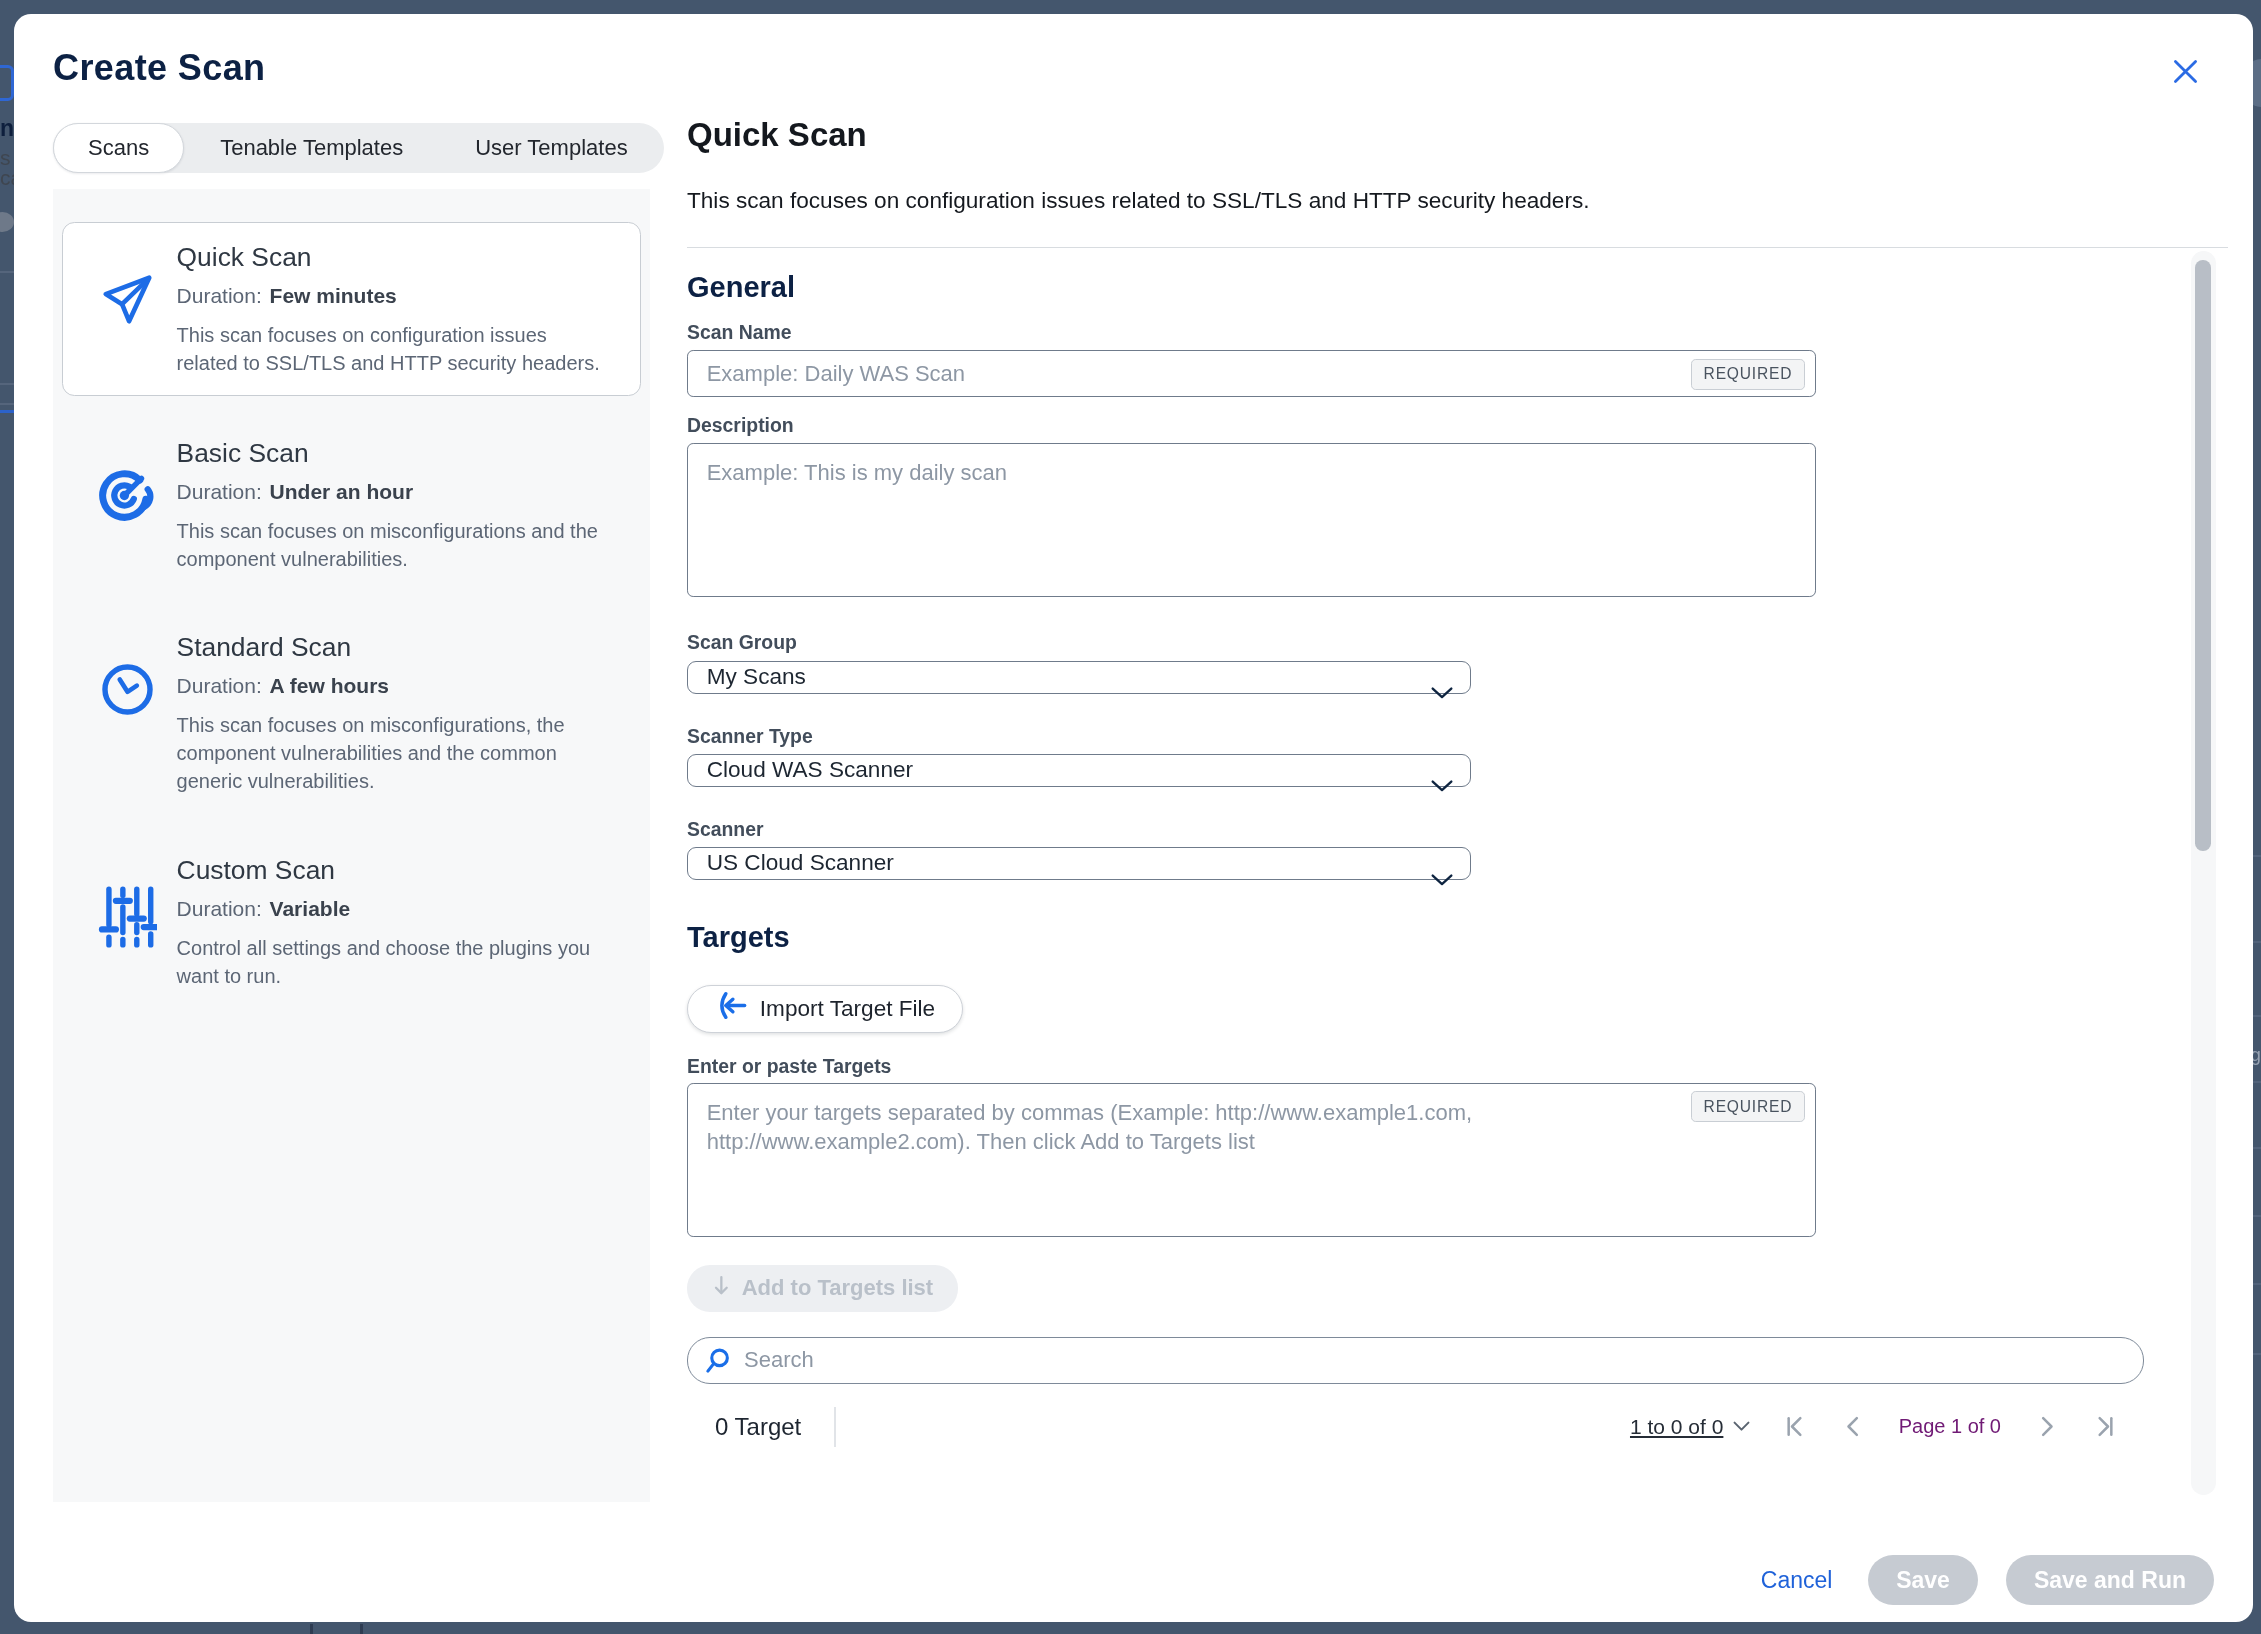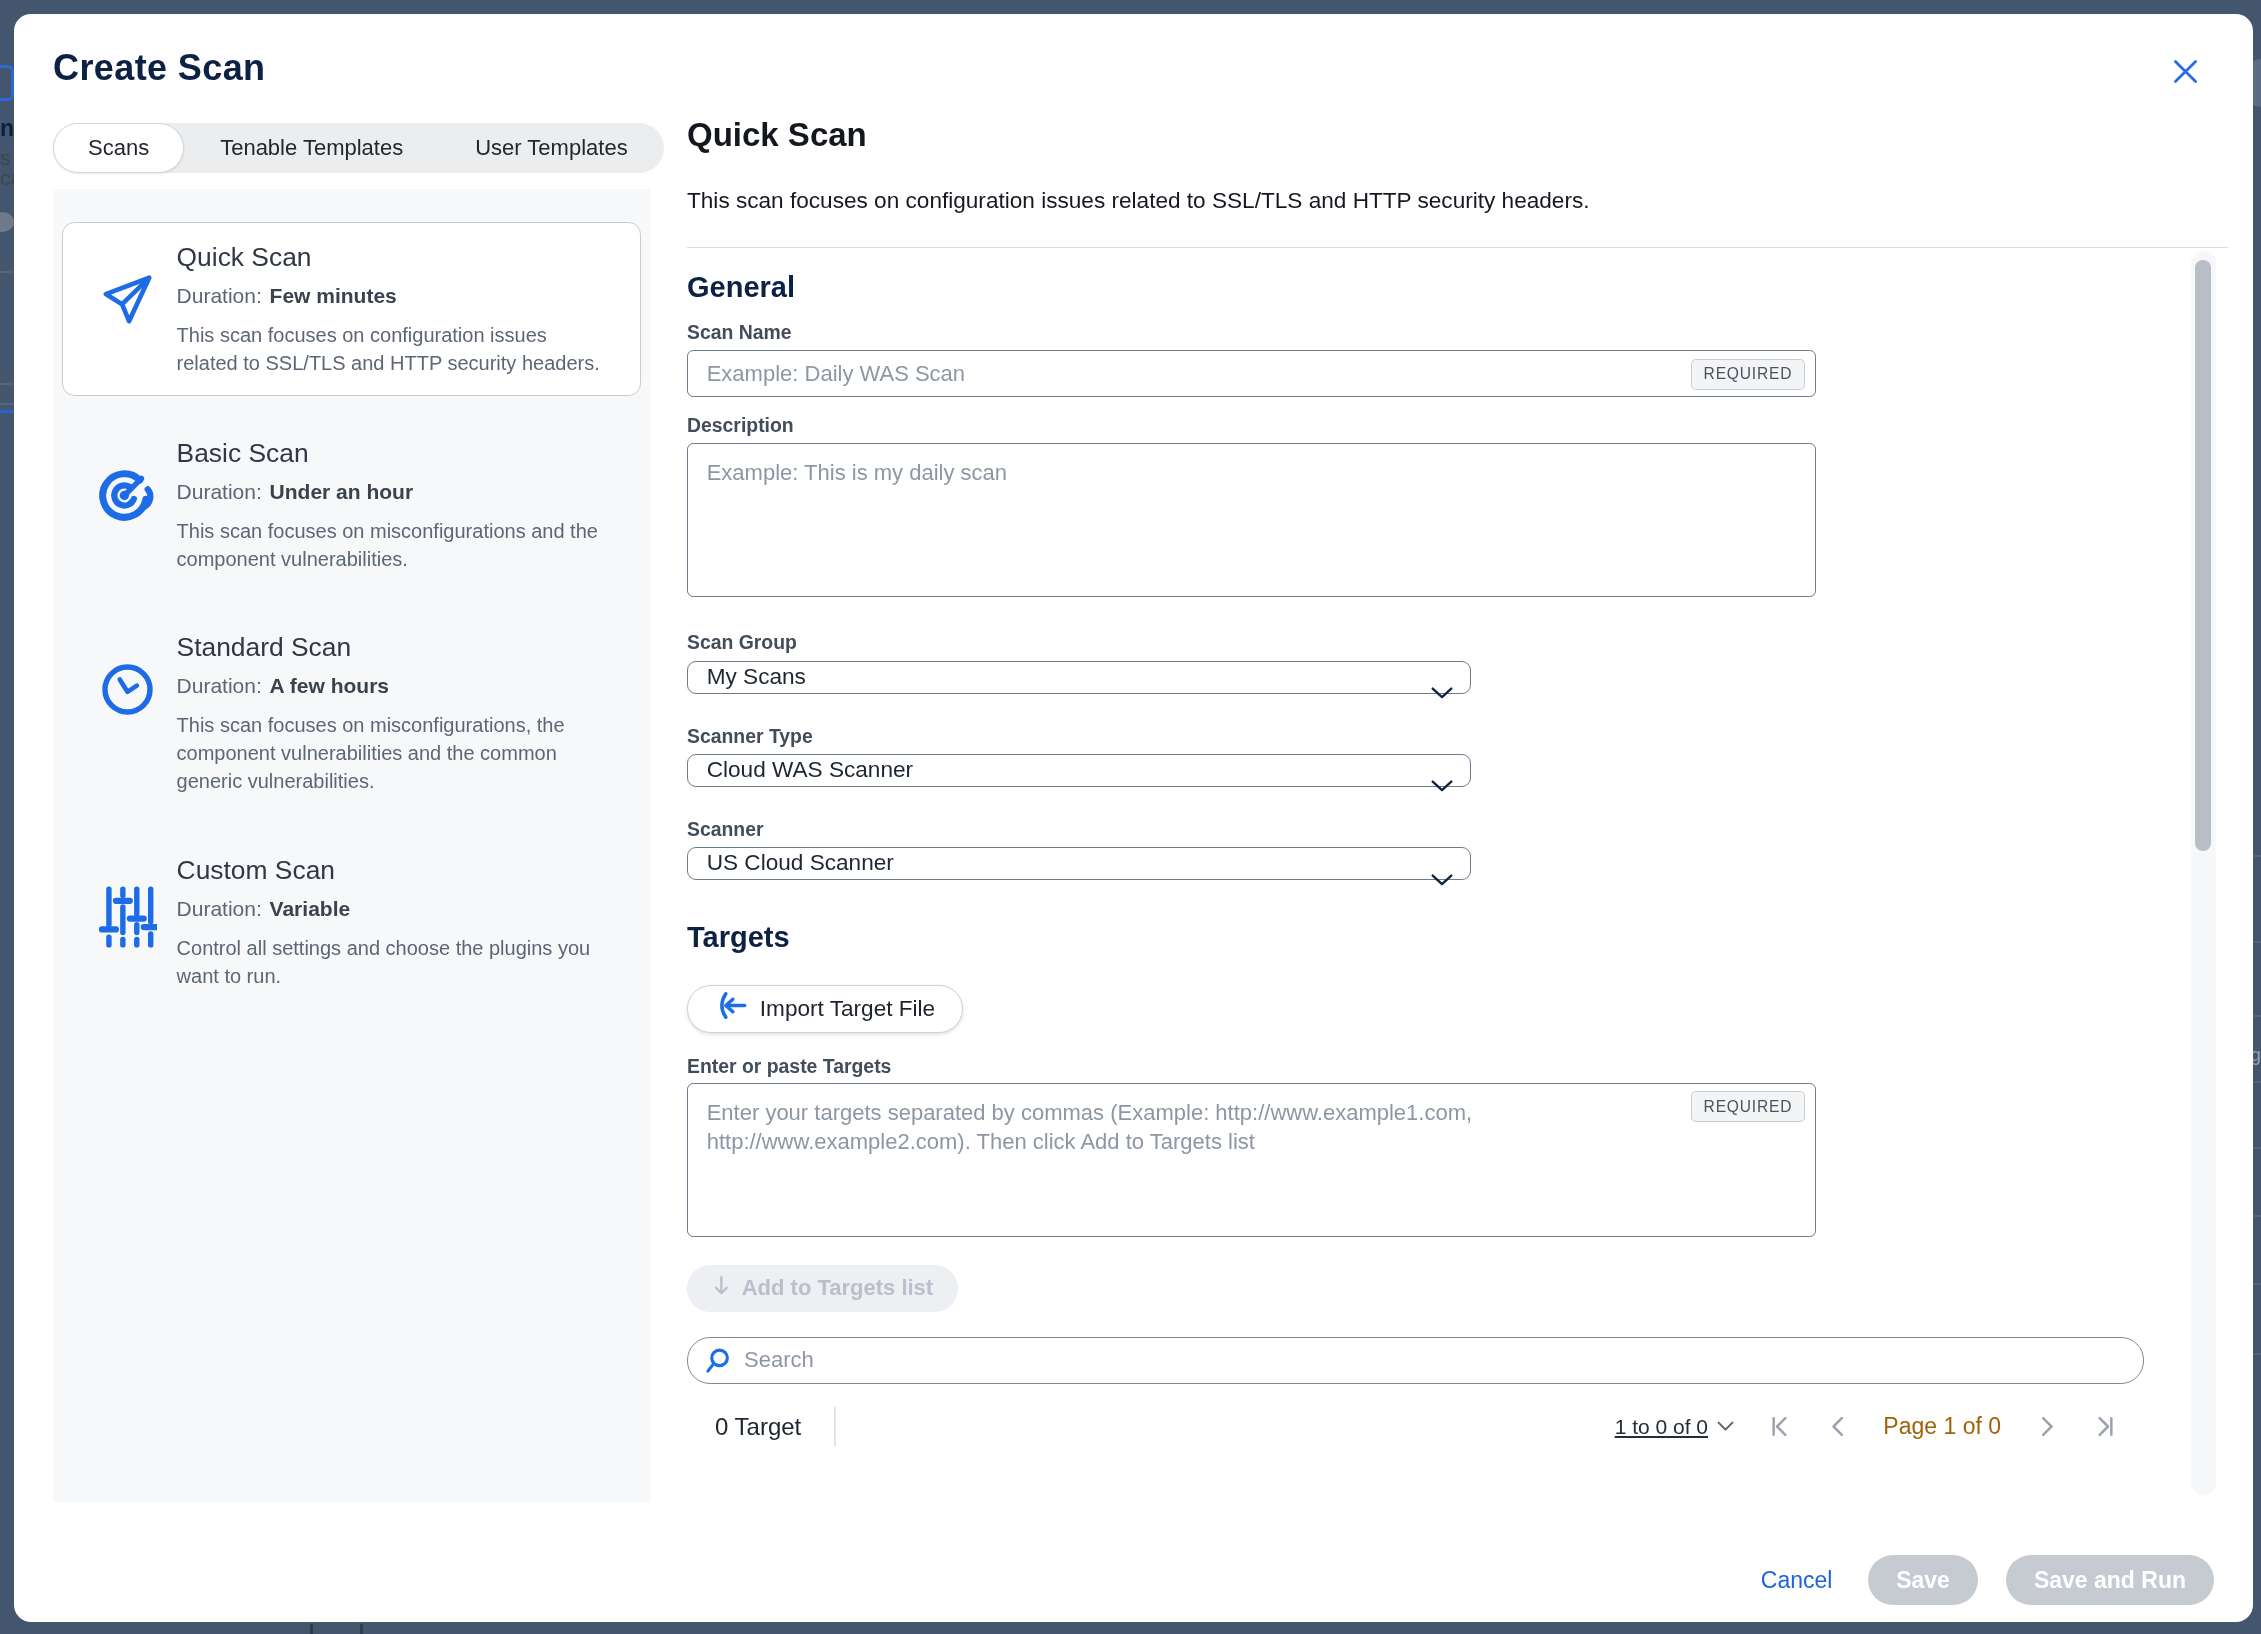--- a/index.html
+++ b/index.html
@@ -81,21 +81,21 @@
   .search-inp::placeholder { color:#8d97a4; }
   .search-ico { position:absolute; left:17px; top:10px; }
 
   .t-footer { margin-top:23px; display:flex; align-items:center; justify-content:space-between; padding-right:109px; height:40px; }
   .tf-left { display:flex; align-items:center; }
   .tf-count { margin-left:28px; font-size:24px; color:#1d2530; }
   .tf-div { width:1.6px; height:40px; background:#e1e4e8; margin-left:33px; }
   .tf-right { display:flex; align-items:center; gap:31px; }
   .tf-range { display:flex; align-items:center; gap:9.3px; font-size:21px; color:#252c36; cursor:pointer;text-decoration:underline; }
   .pag-btn { display:flex; align-items:center; justify-content:center; width:28px; height:28px; cursor:pointer; }
-  .tf-page { font-size:23px; color:#a16207; }
+  .tf-page { font-size:20px; color:#701a75; }
 
   .modal-footer { position:absolute; right:39px; bottom:17px; height:50px; display:flex; align-items:center; gap:28px; }
   .cancel-link { font-size:23px; color:#1f62d9; cursor:pointer; padding:0 7.8px; }
   .pill-btn { height:50px; border:none; border-radius:25px; background:#c6cbd2; color:#ffffff; font-family:"Liberation Sans",sans-serif; font-size:23px; font-weight:700; padding:0 28px; cursor:default; }
 </style>
 </head>
 <body>
 
 <div class="stage">
 

